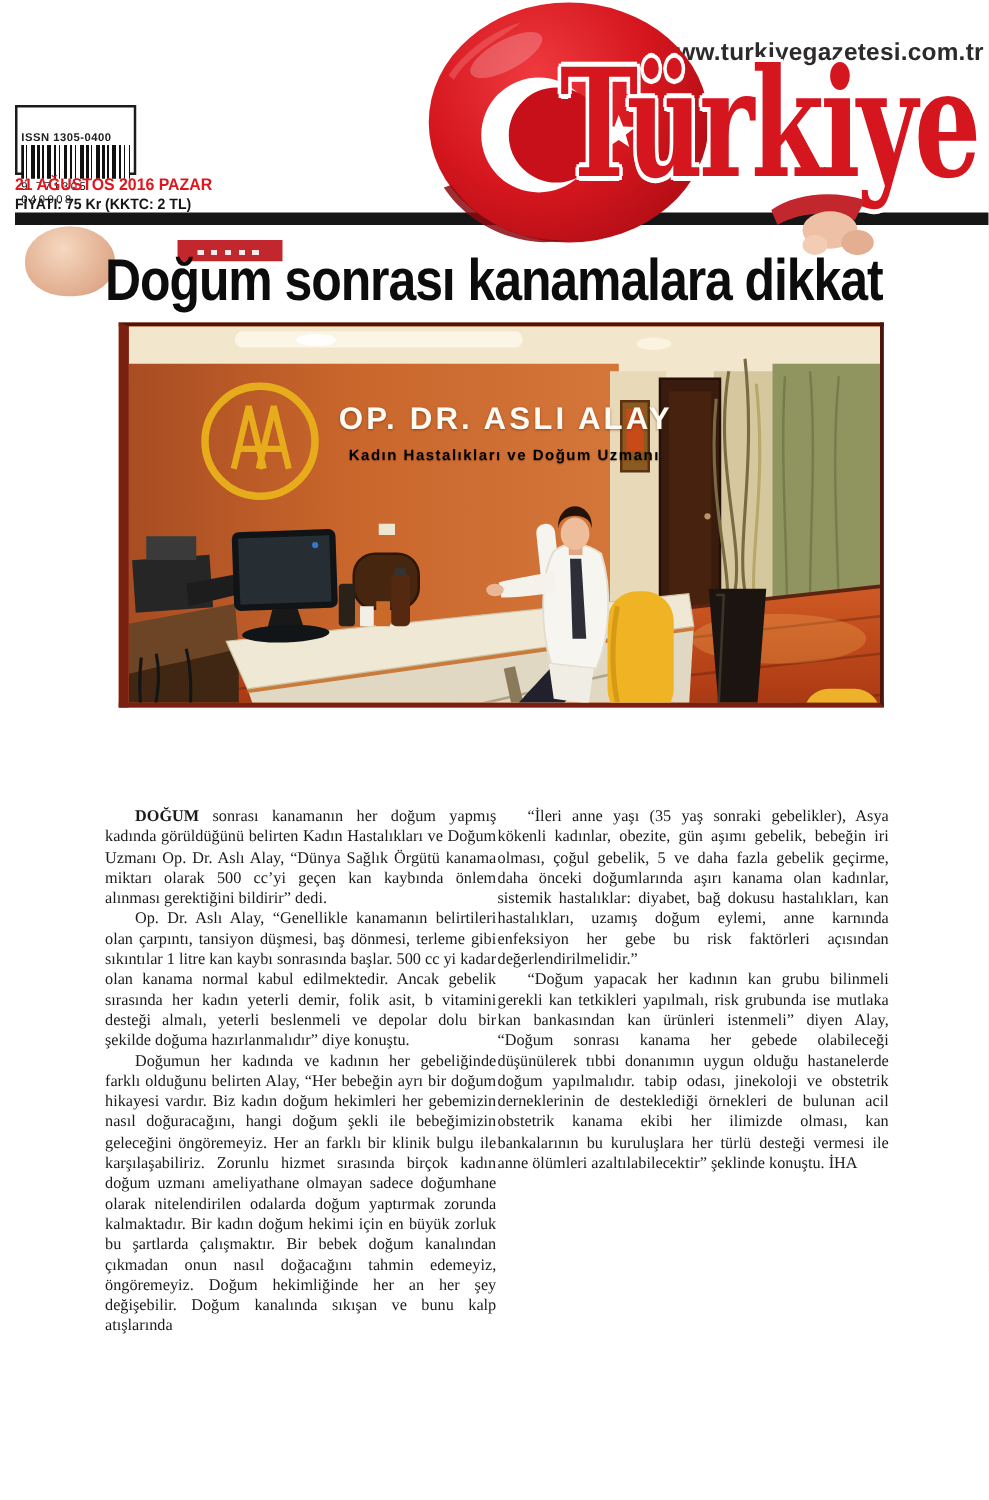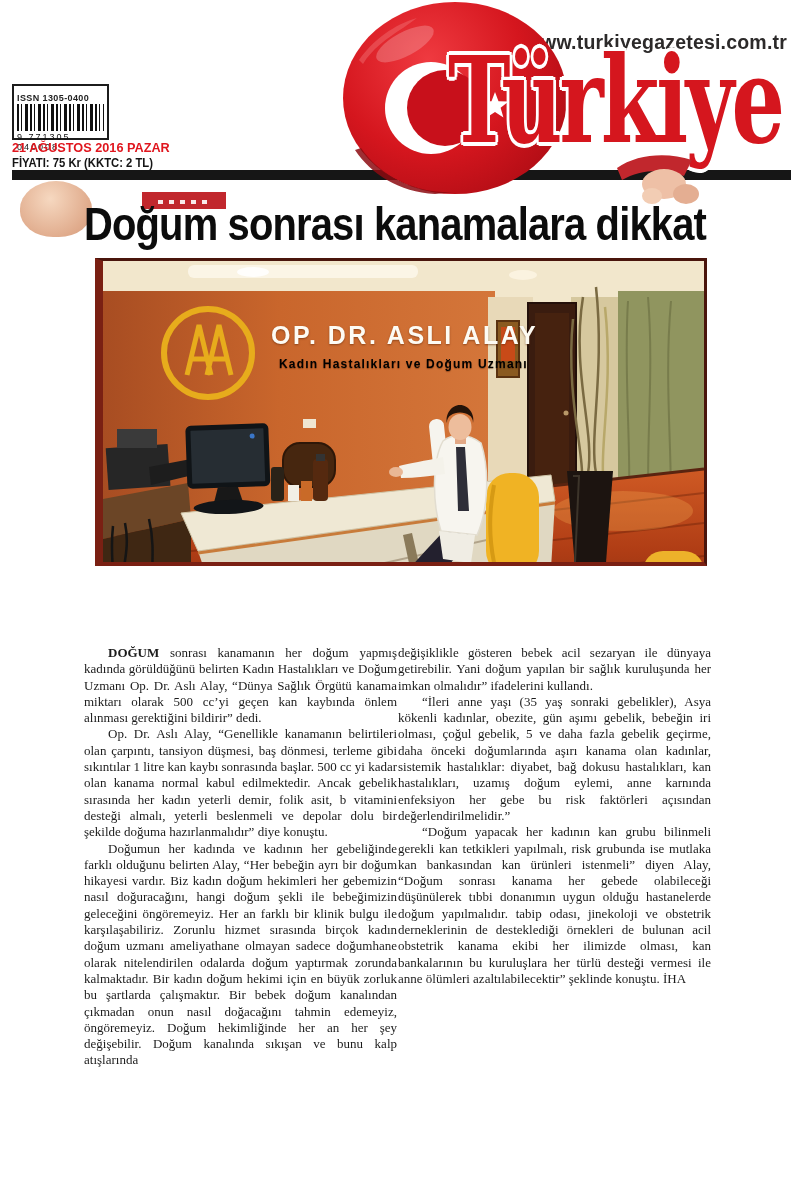--- a/index.html
+++ b/index.html
@@ -9,21 +9,21 @@
     font-family:"Liberation Sans",sans-serif;color:#111;
   }
   
   .website{
     position:absolute;top:31px;right:4px;
     font-size:19.5px;font-weight:bold;color:#2c2a2a;letter-spacing:.2px;
   }
   .issn-box{
     position:absolute;left:12px;top:84px;width:97px;height:56px;
     background:#fff;border:2px solid #1c1c1c;box-sizing:border-box;
-    padding:7px 3px;z-index:5;
+    padding:19px 3px;z-index:5;
   }
   .issn-label{font-size:9px;font-weight:bold;color:#222;letter-spacing:.4px;}
   .barcode{
     height:27px;margin-top:1px;
     background:repeating-linear-gradient(90deg,#101010 0 2px,#fff 2px 4px,#101010 4px 5px,#fff 5px 8px,#101010 8px 11px,#fff 11px 13px);
   }
   .barcode-number{font-size:9px;color:#111;letter-spacing:2px;margin-top:1px;}
   .date-line{
     position:absolute;left:12px;top:140px;z-index:5;
     font-size:13.5px;font-weight:bold;color:#e0161e;
@@ -299,19 +299,18 @@
     <div class="sign-subtitle">Kadın Hastalıkları ve Doğum Uzmanı</div>
   </figure>
 
   <section>
     <div class="col col-left">
       <p class="indent"><b class="lead">DOĞUM</b><span> sonrası kanamanın her doğum yapmış kadında görüldüğünü belirten Kadın Hastalıkları ve Doğum Uzmanı Op. Dr. Aslı Alay, “Dünya Sağlık Örgütü kanama miktarı olarak 500 cc’yi geçen kan kaybında önlem alınması gerektiğini bildirir” dedi.</span></p>
       <p class="indent">Op. Dr. Aslı Alay, “Genellikle kanamanın belirtileri olan çarpıntı, tansiyon düşmesi, baş dönmesi, terleme gibi sıkıntılar 1 litre kan kaybı sonrasında başlar. 500 cc yi kadar olan kanama normal kabul edilmektedir. Ancak gebelik sırasında her kadın yeterli demir, folik asit, b vitamini desteği almalı, yeterli beslenmeli ve depolar dolu bir şekilde doğuma hazırlanmalıdır” diye konuştu.</p>
       <p class="indent">Doğumun her kadında ve kadının her gebeliğinde farklı olduğunu belirten Alay, “Her bebeğin ayrı bir doğum hikayesi vardır. Biz kadın doğum hekimleri her gebemizin nasıl doğuracağını, hangi doğum şekli ile bebeğimizin geleceğini öngöremeyiz. Her an farklı bir klinik bulgu ile karşılaşabiliriz. Zorunlu hizmet sırasında birçok kadın doğum uzmanı ameliyathane olmayan sadece doğumhane olarak nitelendirilen odalarda doğum yaptırmak zorunda kalmaktadır. Bir kadın doğum hekimi için en büyük zorluk bu şartlarda çalışmaktır. Bir bebek doğum kanalından çıkmadan onun nasıl doğacağını tahmin edemeyiz, öngöremeyiz. Doğum hekimliğinde her an her şey değişebilir. Doğum kanalında sıkışan ve bunu kalp atışlarında</p>
     </div>
     <div class="col col-right">
-      <p>değişiklikle gösteren bebek acil sezaryan ile dünyaya getirebilir. Yani doğum yapılan bir sağlık kuruluşunda her imkan olmalıdır” ifadelerini kullandı.</p>
       <p class="indent">“İleri anne yaşı (35 yaş sonraki gebelikler), Asya kökenli kadınlar, obezite, gün aşımı gebelik, bebeğin iri olması, çoğul gebelik, 5 ve daha fazla gebelik geçirme, daha önceki doğumlarında aşırı kanama olan kadınlar, sistemik hastalıklar: diyabet, bağ dokusu hastalıkları, kan hastalıkları, uzamış doğum eylemi, anne karnında enfeksiyon her gebe bu risk faktörleri açısından değerlendirilmelidir.”</p>
       <p class="indent"><span>“Doğum yapacak her kadının kan grubu bilinmeli gerekli kan tetkikleri yapılmalı, risk grubunda ise mutlaka kan bankasından kan ürünleri istenmeli” diyen Alay, “Doğum sonrası kanama her gebede olabileceği düşünülerek tıbbi donanımın uygun olduğu hastanelerde doğum yapılmalıdır. tabip odası, jinekoloji ve obstetrik derneklerinin de desteklediği örnekleri de bulunan acil obstetrik kanama ekibi her ilimizde olması, kan bankalarının bu kuruluşlara her türlü desteği vermesi ile anne ölümleri azaltılabilecektir” şeklinde konuştu.</span> <b class="agency">İHA</b></p>
     </div>
   </section>
 
 </div>
 
 </body></html>

